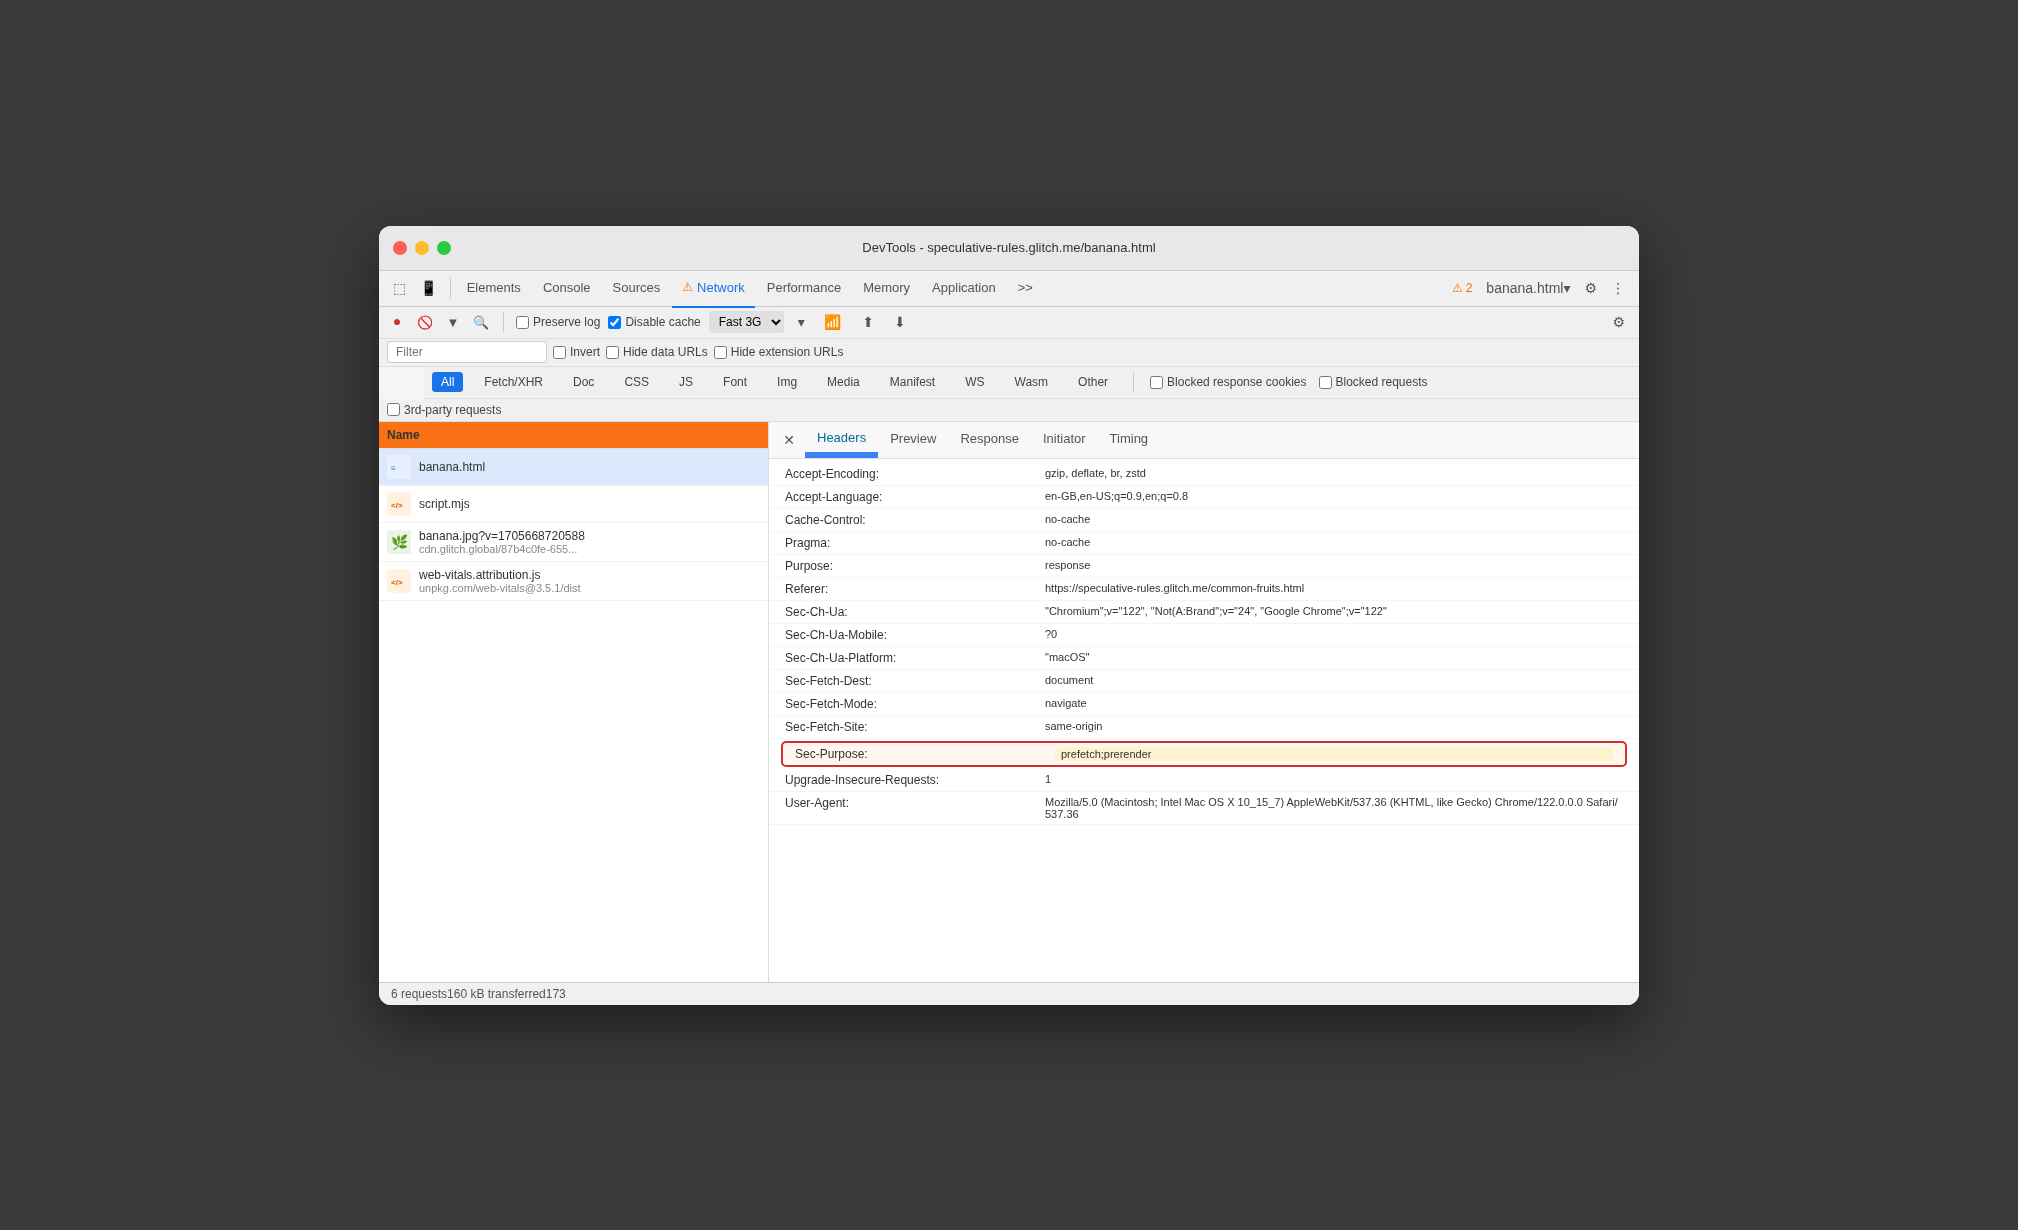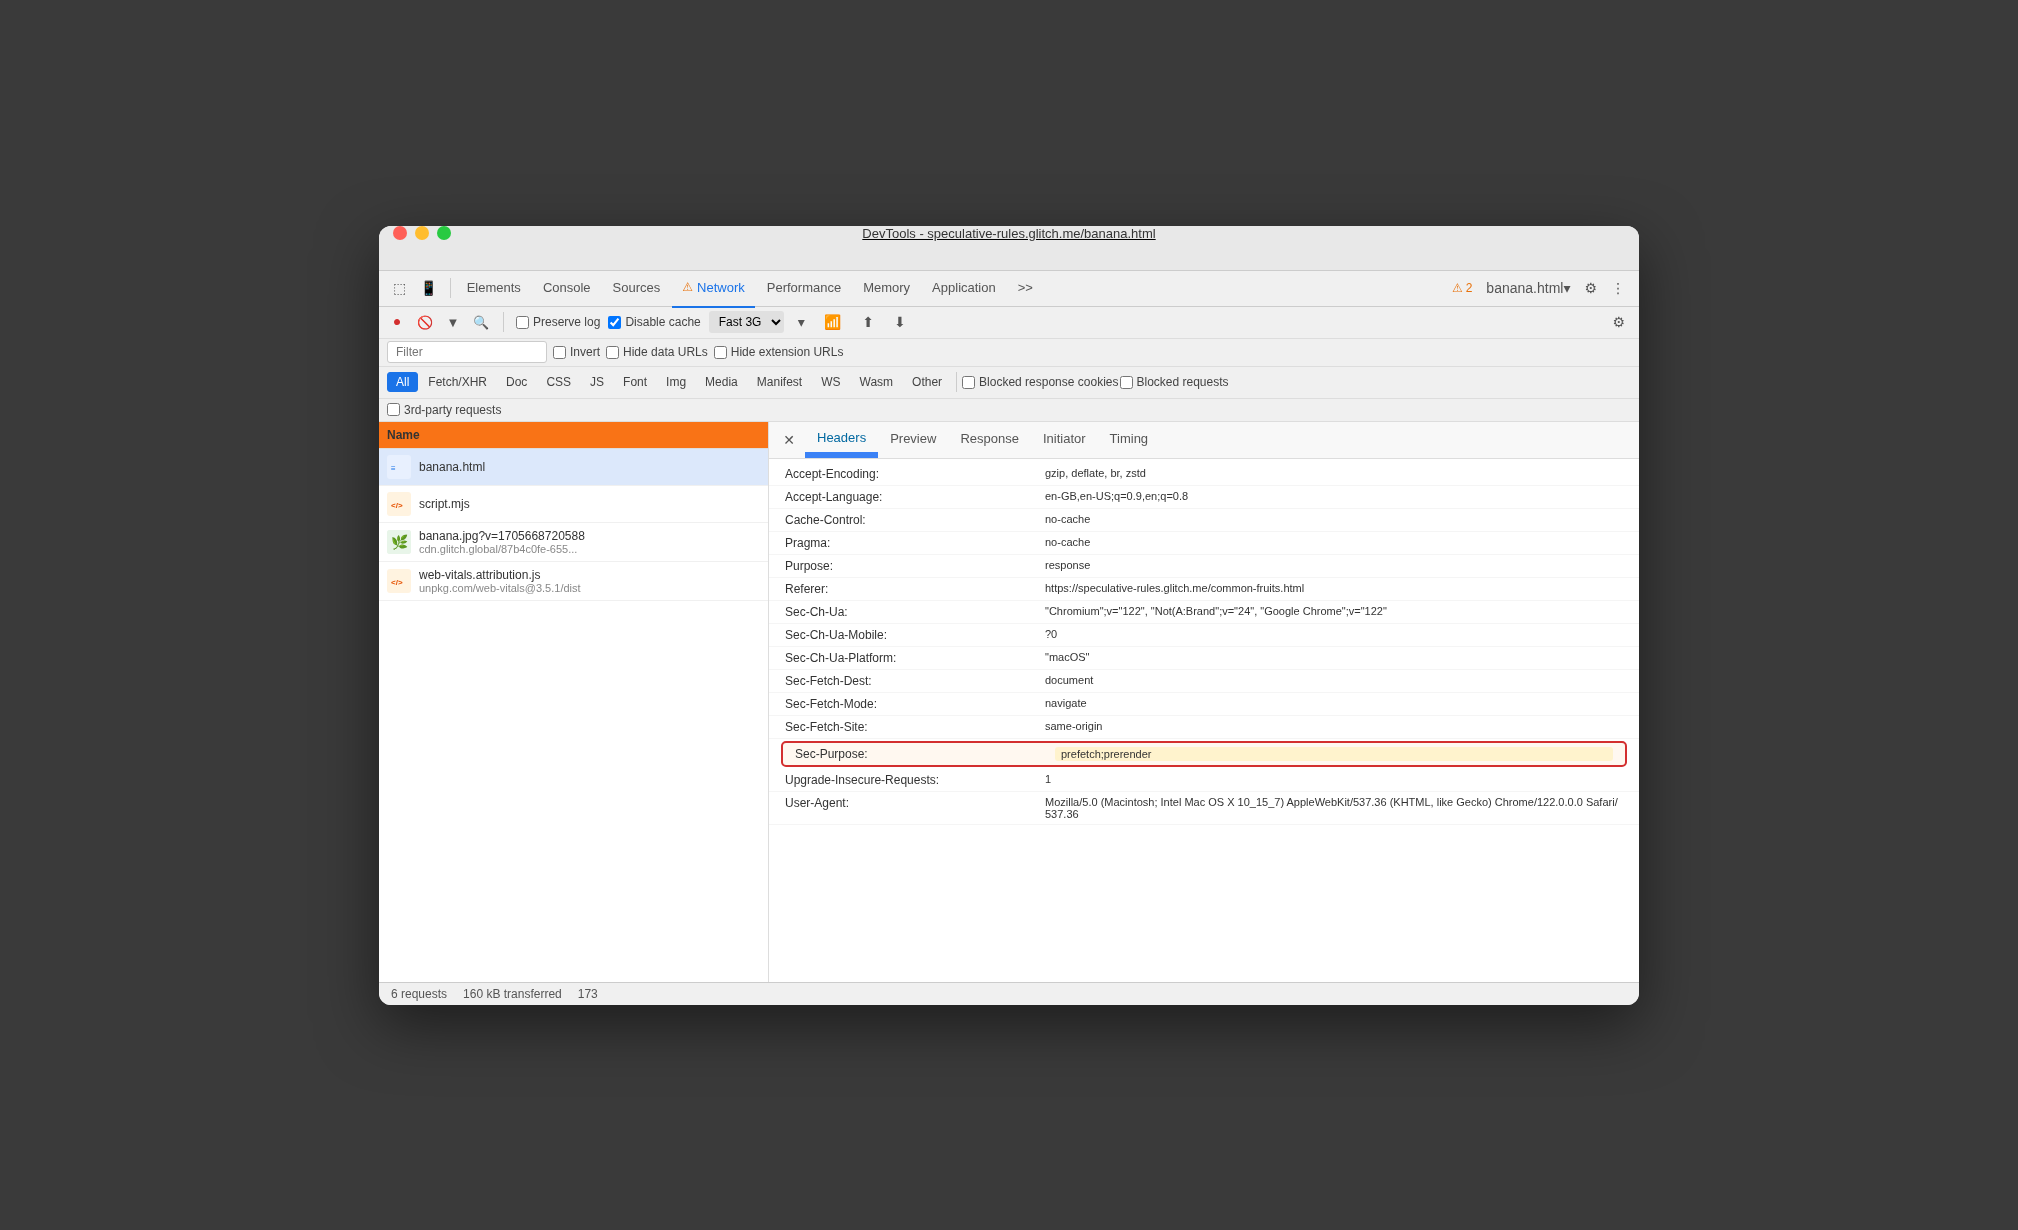--- a/index.html
+++ b/index.html
@@ -16,24 +16,24 @@
       background: #f5f5f5;
       border-radius: 12px;
       box-shadow: 0 20px 60px rgba(0,0,0,0.5);
       overflow: hidden;
       font-size: 13px;
     }
     .titlebar {
       background: #e8e8e8;
       height: 45px;
       display: flex;
+      align-items: center;
       justify-content: center;
       position: relative;
       border-bottom: 1px solid #ccc;
-      text-decoration: underline;
     }
     .titlebar-buttons {
       position: absolute;
       left: 14px;
       display: flex;
       gap: 8px;
     }
     .btn-circle {
       width: 14px;
       height: 14px;
@@ -324,21 +324,20 @@
       word-break: break-all;
     }
     
     .status-bar {
       background: #f0f0f0;
       border-top: 1px solid #ccc;
       padding: 4px 12px;
       font-size: 12px;
       color: #555;
       display: flex;
-      gap: 16px;
     }
   </style>
 </head>
 <body>
 
 <div class="window">
 
   <div class="titlebar">
     <div class="titlebar-buttons">
       <div class="btn-circle btn-close"></div>
@@ -421,21 +420,21 @@
     <label class="checkbox-label">
       <input type="checkbox" style="">
       <span>Hide data URLs</span>
     </label>
     <label class="checkbox-label">
       <input type="checkbox" style="">
       <span>Hide extension URLs</span>
     </label>
   </div>
 
-  <div class="filter-bar" style="height:32px; gap:1px;">
+  <div class="filter-bar" style="height:32px; gap:12px;margin-left:45px;">
     <button class="filter-type-btn active">All</button>
     <button class="filter-type-btn">Fetch/XHR</button>
     <button class="filter-type-btn">Doc</button>
     <button class="filter-type-btn">CSS</button>
     <button class="filter-type-btn">JS</button>
     <button class="filter-type-btn">Font</button>
     <button class="filter-type-btn">Img</button>
     <button class="filter-type-btn">Media</button>
     <button class="filter-type-btn">Manifest</button>
     <button class="filter-type-btn">WS</button>

